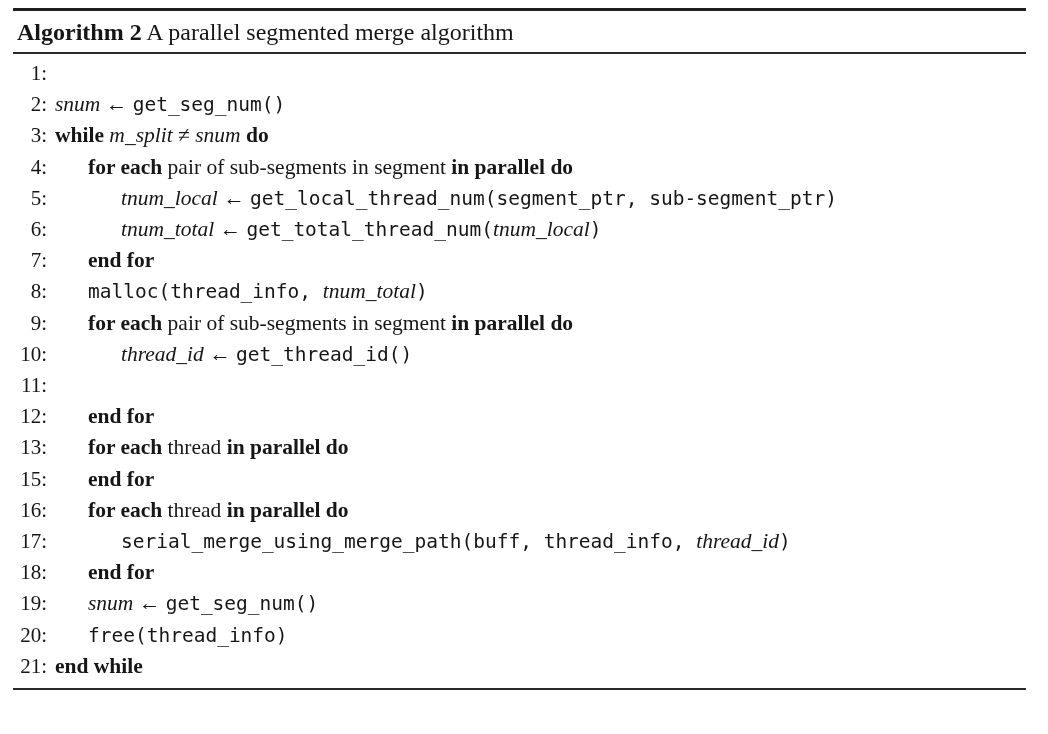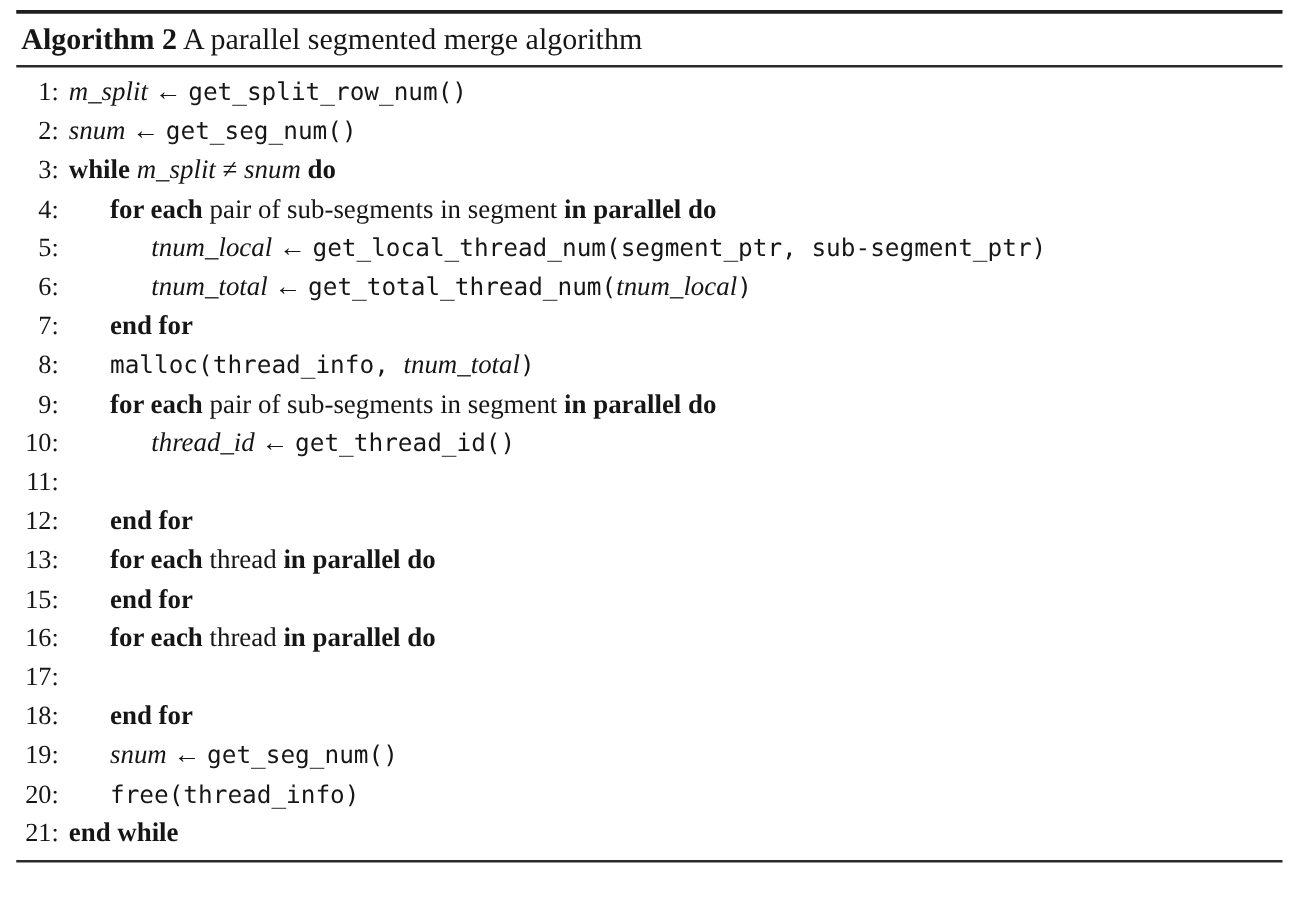--- a/index.html
+++ b/index.html
@@ -73,36 +73,36 @@
 </style>
 </head>
 <body>
 
 <div class="page">
   <div class="algorithm">
     <div class="rule-top"></div>
     <div class="title-row"><span class="title-label">Algorithm 2</span><span class="title-caption"> A parallel segmented merge algorithm</span></div>
     <div class="rule-mid"></div>
     <div class="body">
-        <div class="line"><span class="num">1:</span><span class="content" style="padding-left: 0px;"><span class="seg-var">m_split</span><span class="seg-pl"> ← </span><span class="seg-tt">get_split_row_num()</span></span></div>
+        <div class="line"><span class="num">1:</span></div>
         <div class="line"><span class="num">2:</span><span class="content" style="padding-left: 0px;"><span class="seg-var">snum</span><span class="seg-pl"> ← </span><span class="seg-tt">get_seg_num()</span></span></div>
         <div class="line"><span class="num">3:</span><span class="content" style="padding-left: 0px;"><span class="seg-kw">while </span><span class="seg-var">m_split</span><span class="seg-pl"> ≠ </span><span class="seg-var">snum</span><span class="seg-kw"> do</span></span></div>
         <div class="line"><span class="num">4:</span><span class="content" style="padding-left: 33px;"><span class="seg-kw">for each </span><span class="seg-pl">pair of sub-segments in segment </span><span class="seg-kw">in parallel do</span></span></div>
         <div class="line"><span class="num">5:</span><span class="content" style="padding-left: 66px;"><span class="seg-var">tnum_local</span><span class="seg-pl"> ← </span><span class="seg-tt">get_local_thread_num(segment_ptr, sub-segment_ptr)</span></span></div>
         <div class="line"><span class="num">6:</span><span class="content" style="padding-left: 66px;"><span class="seg-var">tnum_total</span><span class="seg-pl"> ← </span><span class="seg-tt">get_total_thread_num(</span><span class="seg-var">tnum_local</span><span class="seg-tt">)</span></span></div>
         <div class="line"><span class="num">7:</span><span class="content" style="padding-left: 33px;"><span class="seg-kw">end for</span></span></div>
         <div class="line"><span class="num">8:</span><span class="content" style="padding-left: 33px;"><span class="seg-tt">malloc(thread_info, </span><span class="seg-var">tnum_total</span><span class="seg-tt">)</span></span></div>
         <div class="line"><span class="num">9:</span><span class="content" style="padding-left: 33px;"><span class="seg-kw">for each </span><span class="seg-pl">pair of sub-segments in segment </span><span class="seg-kw">in parallel do</span></span></div>
         <div class="line"><span class="num">10:</span><span class="content" style="padding-left: 66px;"><span class="seg-var">thread_id</span><span class="seg-pl"> ← </span><span class="seg-tt">get_thread_id()</span></span></div>
         <div class="line"><span class="num">11:</span></div>
         <div class="line"><span class="num">12:</span><span class="content" style="padding-left: 33px;"><span class="seg-kw">end for</span></span></div>
         <div class="line"><span class="num">13:</span><span class="content" style="padding-left: 33px;"><span class="seg-kw">for each </span><span class="seg-pl">thread </span><span class="seg-kw">in parallel do</span></span></div>
         <div class="line"><span class="num">15:</span><span class="content" style="padding-left: 33px;"><span class="seg-kw">end for</span></span></div>
         <div class="line"><span class="num">16:</span><span class="content" style="padding-left: 33px;"><span class="seg-kw">for each </span><span class="seg-pl">thread </span><span class="seg-kw">in parallel do</span></span></div>
-        <div class="line"><span class="num">17:</span></div>
+        <div class="line"><span class="num">17:</span><span class="content" style="padding-left: 66px;"><span class="seg-tt">serial_merge_using_merge_path(buff, thread_info, </span><span class="seg-var">thread_id</span><span class="seg-tt">)</span></span></div>
         <div class="line"><span class="num">18:</span><span class="content" style="padding-left: 33px;"><span class="seg-kw">end for</span></span></div>
         <div class="line"><span class="num">19:</span><span class="content" style="padding-left: 33px;"><span class="seg-var">snum</span><span class="seg-pl"> ← </span><span class="seg-tt">get_seg_num()</span></span></div>
         <div class="line"><span class="num">20:</span><span class="content" style="padding-left: 33px;"><span class="seg-tt">free(thread_info)</span></span></div>
         <div class="line"><span class="num">21:</span><span class="content" style="padding-left: 0px;"><span class="seg-kw">end while</span></span></div>
       </div>
     <div class="rule-bottom"></div>
   </div>
 </div>
 
 </body></html>

